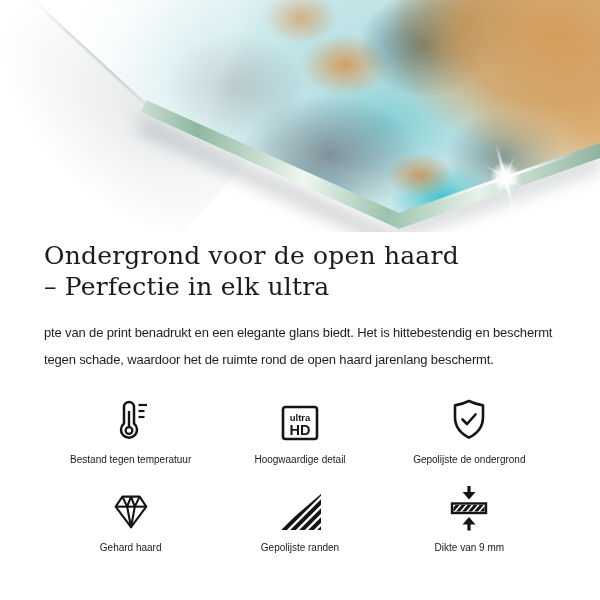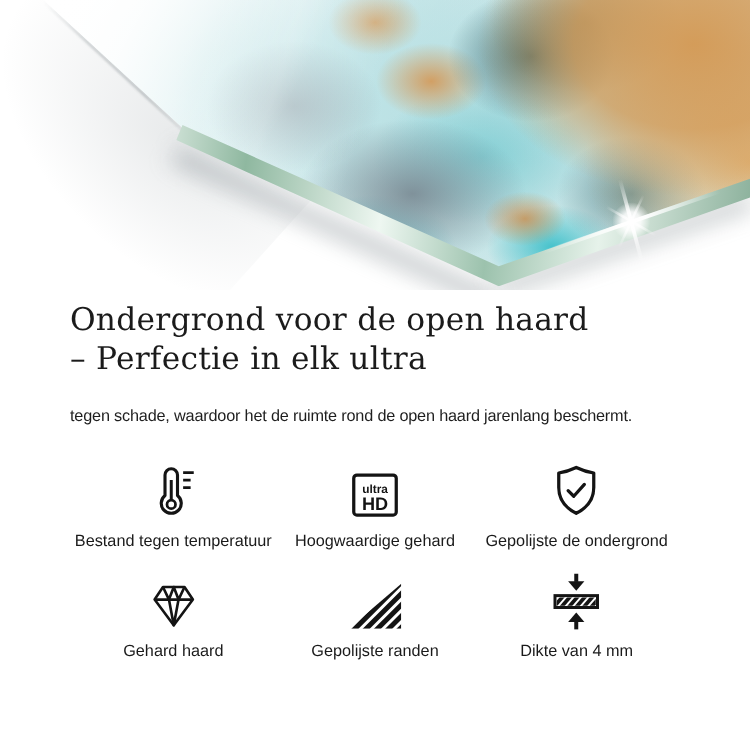--- a/index.html
+++ b/index.html
@@ -60,37 +60,37 @@
   }
   .sparkle{position:absolute;left:505px;top:177px;width:0;height:0;}
   .sparkle .ray{position:absolute;background:linear-gradient(90deg, rgba(255,255,255,0), rgba(255,255,255,0.95) 42%, #fff 50%, rgba(255,255,255,0.95) 58%, rgba(255,255,255,0));}
   .ray-a{width:150px;height:3px;left:-75px;top:-1.5px;transform:rotate(-19deg);}
   .ray-b{width:70px;height:3px;left:-35px;top:-1.5px;transform:rotate(75deg);}
   .ray-c{width:46px;height:2px;left:-23px;top:-1px;transform:rotate(30deg);opacity:.85;}
   .ray-d{width:46px;height:2px;left:-23px;top:-1px;transform:rotate(-65deg);opacity:.85;}
   .sparkle .glow{position:absolute;left:-15px;top:-15px;width:30px;height:30px;border-radius:50%;
     background:radial-gradient(circle, rgba(255,255,255,1) 0%, rgba(255,255,255,0.85) 35%, rgba(255,255,255,0) 72%);}
   
-  .content{padding:0 56px;}
+  .content{padding:0 44px;}
   .page-title{
     font-family:"DejaVu Serif","Liberation Serif",serif;
     font-weight:400;font-size:25px;line-height:31px;letter-spacing:0.2px;
     color:#1b1b1b;margin:8px 0 17px 0;
   }
   .page-title span{display:block;}
   .description{margin:0;font-size:13px;line-height:27px;letter-spacing:-0.15px;color:#1e1e1e;}
   .description span{display:block;white-space:nowrap;}
   
   .features{
     display:grid;grid-template-columns:1fr 1fr 1fr;row-gap:17px;
     margin-top:23px;padding:0 2px;
   }
   .feature{display:flex;flex-direction:column;align-items:center;text-align:center;}
   .icon-box{height:48px;display:flex;align-items:flex-end;justify-content:center;text-decoration:underline;}
-  .feature-label{font-size:13px;line-height:14px;color:#1a1a1a;margin-top:9px;}
+  .feature-label{font-size:10px;line-height:14px;color:#1a1a1a;margin-top:9px;}
   svg{display:block;}
 </style>
 </head>
 <body>
 
 <div class="hero">
   <div class="soft-wash"></div>
   <div class="edge-faint-line"></div>
   <div class="shadow-left-edge"></div>
   <div class="shadow-right-edge"></div>
@@ -104,20 +104,21 @@
     <div class="glow"></div>
   </div>
 </div>
 
 <div class="content">
   <h1 class="page-title">
     <span>Ondergrond voor de open haard</span>
     <span>– Perfectie in elk ultra</span>
   </h1>
   <p class="description">
+    <span>pte van de print benadrukt en een elegante glans biedt. Het is hittebestendig en beschermt</span>
     <span>tegen schade, waardoor het de ruimte rond de open haard jarenlang beschermt.</span>
   </p>
 
   <div class="features">
 
     <div class="feature">
       <div class="icon-box">
         <svg width="48" height="48" viewBox="0 0 48 48" fill="none" stroke="#141414">
           <path d="M17 11 a5 5 0 0 1 10 0 v16.4 a8 8 0 1 1 -10 0 Z" stroke-width="2.5" stroke-linejoin="round"></path>
           <circle cx="22" cy="34.5" r="3.4" stroke-width="2.2"></circle>
@@ -131,21 +132,21 @@
     </div>
 
     <div class="feature">
       <div class="icon-box">
         <svg width="48" height="42" viewBox="0 0 48 42" fill="none">
           <rect x="7" y="5" width="34" height="32" rx="2.5" stroke="#141414" stroke-width="2.6"></rect>
           <text x="24" y="19" text-anchor="middle" font-family="Liberation Sans, sans-serif" font-size="9.5" font-weight="700" fill="#141414">ultra</text>
           <text x="24" y="33" text-anchor="middle" font-family="Liberation Sans, sans-serif" font-size="14.5" font-weight="800" fill="#141414">HD</text>
         </svg>
       </div>
-      <div class="feature-label">Hoogwaardige gehard</div>
+      <div class="feature-label">Hoogwaardige detail</div>
     </div>
 
     <div class="feature">
       <div class="icon-box">
         <svg width="48" height="48" viewBox="0 0 48 48" fill="none" stroke="#141414">
           <path d="M24 5 C29 7.4 33.5 8.7 38 9.4 V21 C38 30.6 32.5 37.4 24 41.6 C15.5 37.4 10 30.6 10 21 V9.4 C14.5 8.7 19 7.4 24 5 Z" stroke-width="2.6" stroke-linejoin="round"></path>
           <path d="M17.5 23.5 L22 28 L30.5 18.5" stroke-width="2.6" stroke-linecap="round" stroke-linejoin="round"></path>
         </svg>
       </div>
       <div class="feature-label">Gepolijste de ondergrond</div>
@@ -200,17 +201,17 @@
             <line x1="10" y1="31" x2="22" y2="17"></line>
             <line x1="16" y1="31" x2="28" y2="17"></line>
             <line x1="22" y1="31" x2="34" y2="17"></line>
             <line x1="28" y1="31" x2="40" y2="17"></line>
             <line x1="34" y1="31" x2="46" y2="17"></line>
           </g>
           <polygon points="17.5,40.5 30.5,40.5 24,33" fill="#141414"></polygon>
           <rect x="22.4" y="40" width="3.2" height="6.5" fill="#141414"></rect>
         </svg>
       </div>
-      <div class="feature-label">Dikte van 4 mm</div>
+      <div class="feature-label">Dikte van 9 mm</div>
     </div>
 
   </div>
 </div>
 
 </body></html>

